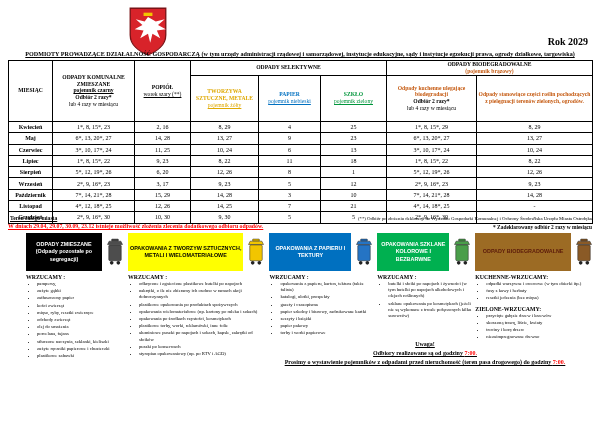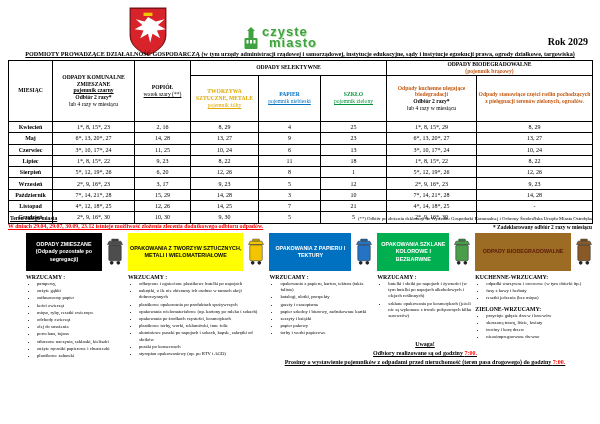--- a/index.html
+++ b/index.html
@@ -64,38 +64,20 @@
 <div id="page">
 
   <div class="coat">
     <svg viewBox="0 0 36 46">
       <path d="M2,2 h32 v24 c0,9 -8,15 -16,18 c-8,-3 -16,-9 -16,-18 z" fill="#d8232a" stroke="#7a1216" stroke-width="1.2"></path>
       <rect x="14" y="6" width="8" height="3" fill="#f2c500"></rect>
       <path fill="#ffffff" d="M18,10 l-3,4 -8,-2 6,5 -7,4 8,1 -3,7 7,-4 2,8 2,-8 7,4 -3,-7 8,-1 -7,-4 6,-5 -8,2 z"></path>
     </svg>
   </div>
 
-  <div class="logo">
-    <svg width="16" height="24" viewBox="0 0 16 24">
-      <g fill="#3fa13f">
-        <polygon points="8,0 4,4 12,4"></polygon>
-        <rect x="5.5" y="4" width="5" height="7"></rect>
-        <rect x="1.5" y="11" width="13" height="11" rx="1"></rect>
-      </g>
-      <g fill="#ffffff">
-        <rect x="3.5" y="13" width="2" height="3.5"></rect>
-        <rect x="7" y="13" width="2" height="3.5"></rect>
-        <rect x="10.5" y="13" width="2" height="3.5"></rect>
-      </g>
-    </svg>
-    <div class="logo-words">
-      <div>czyste</div>
-      <div>miasto</div>
-    </div>
-  </div>
 
   <div class="year">Rok 2029</div>
   <div class="doc-title">PODMIOTY PROWADZĄCE DZIAŁALNOŚĆ GOSPODARCZĄ (w tym urzędy administracji rządowej i samorządowej, instytucje edukacyjne, sądy i instytucje egzekucji prawa, ogrody działkowe, targowiska)</div>
 
   <table>
     <colgroup>
       <col style="width:44px">
         <col style="width:82px">
         <col style="width:56px">
         <col style="width:68px">

